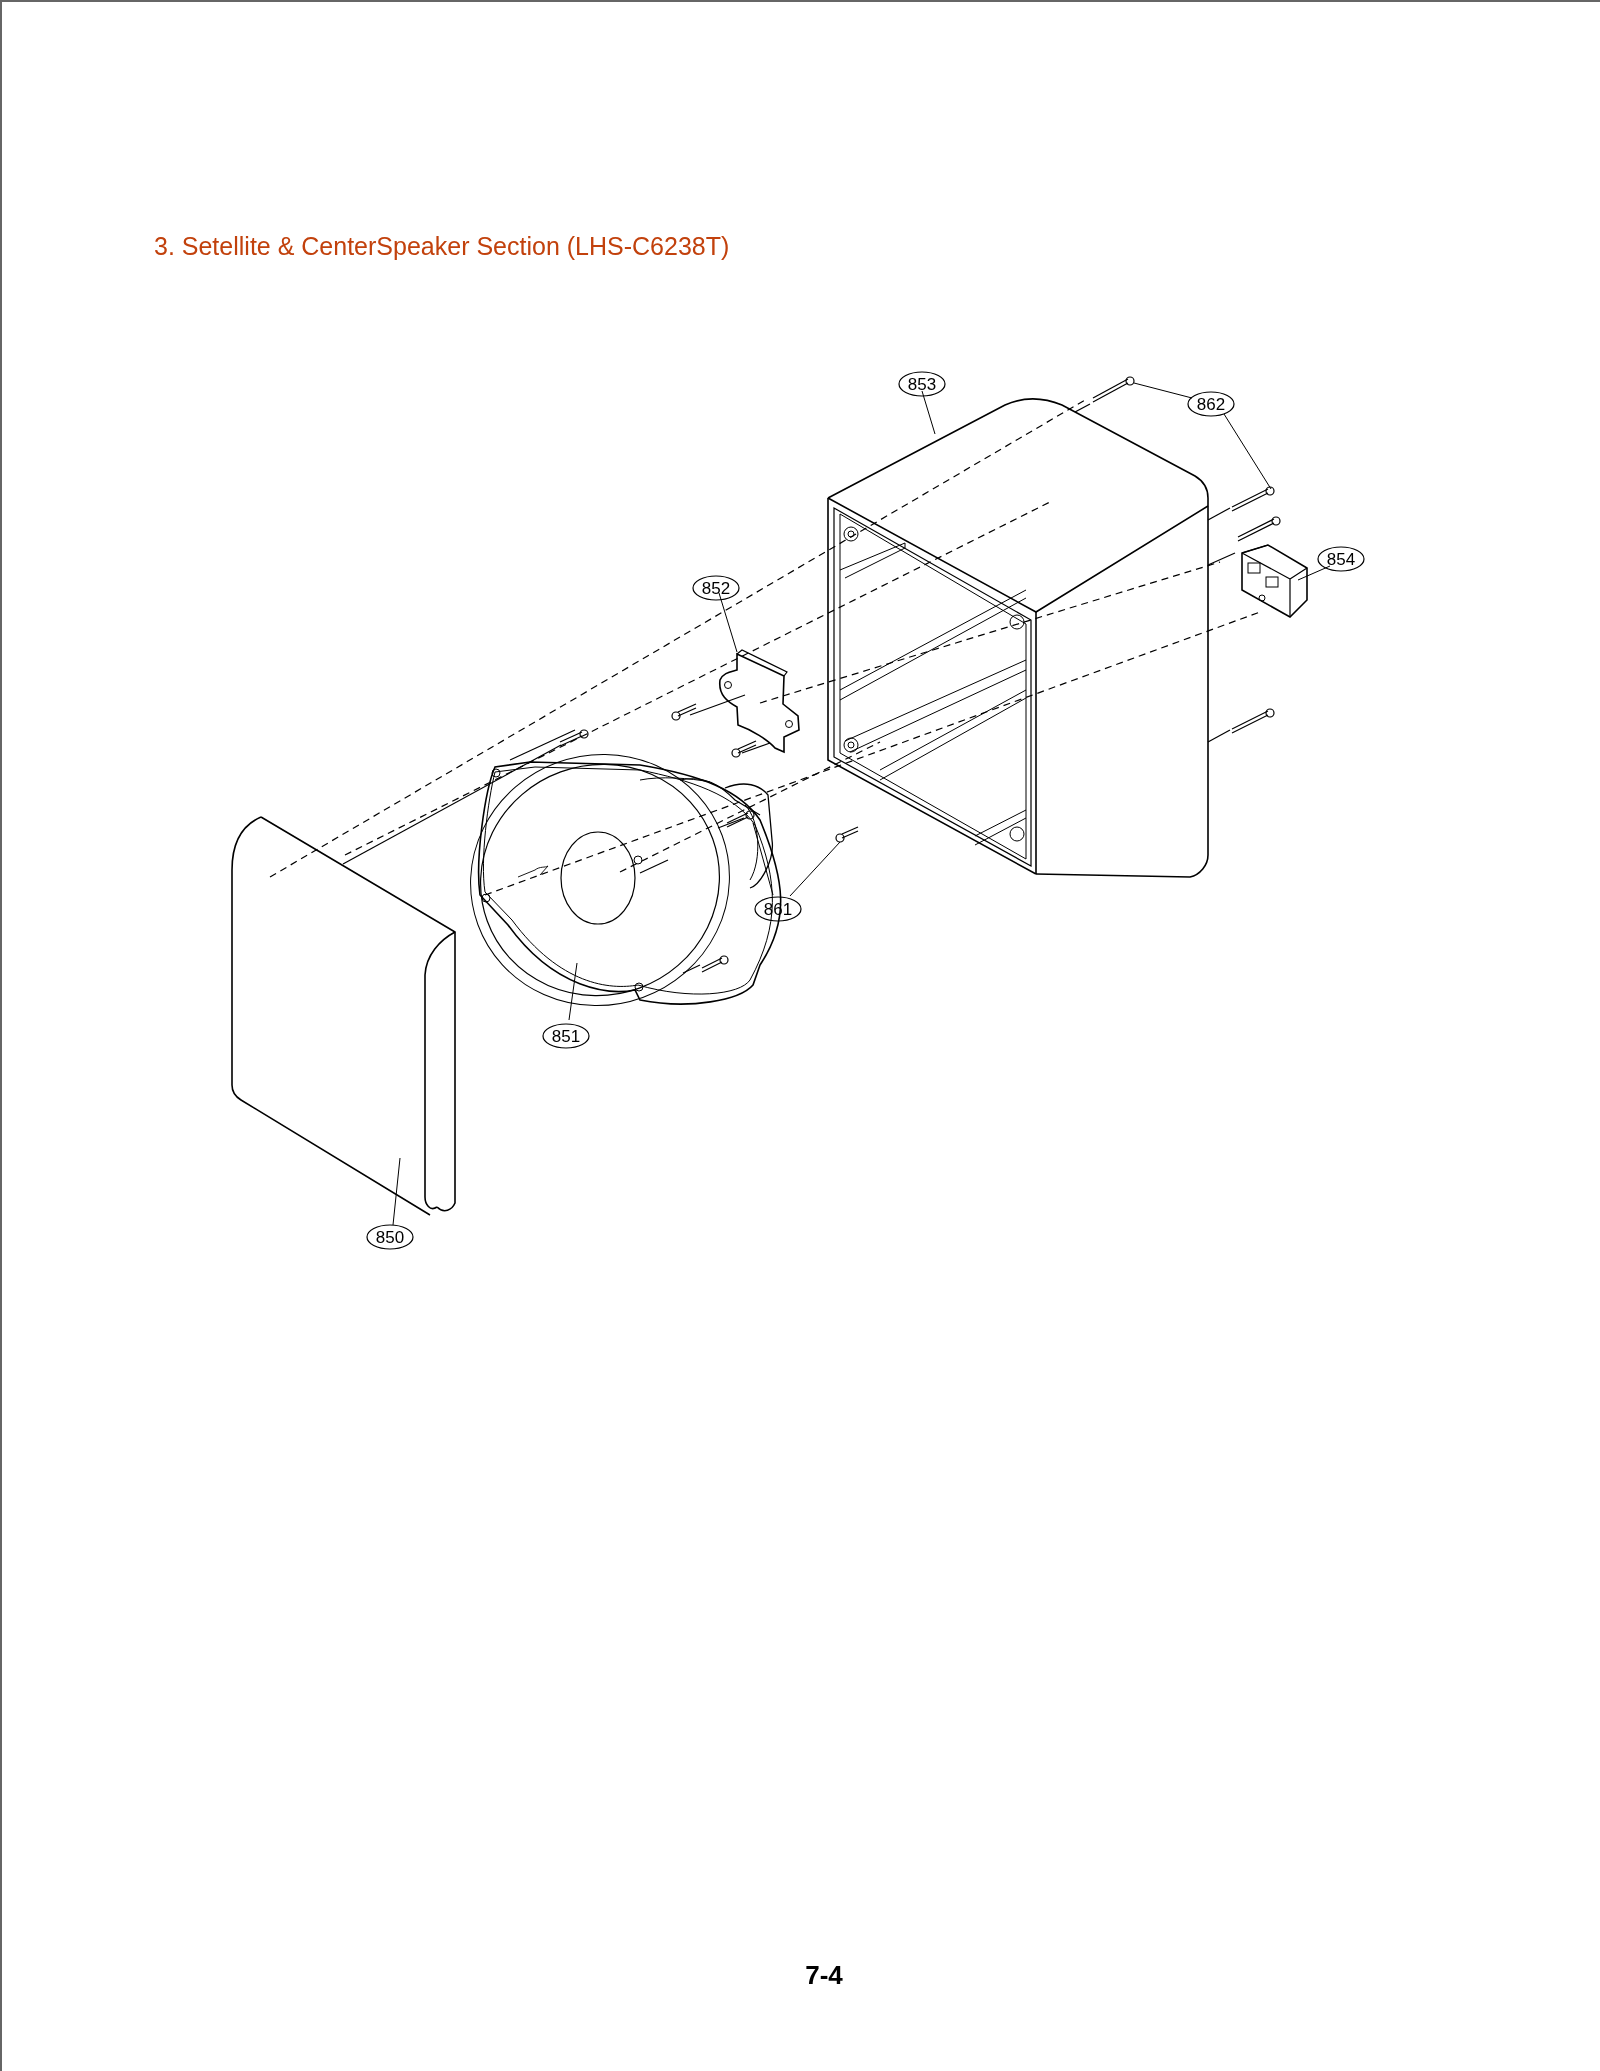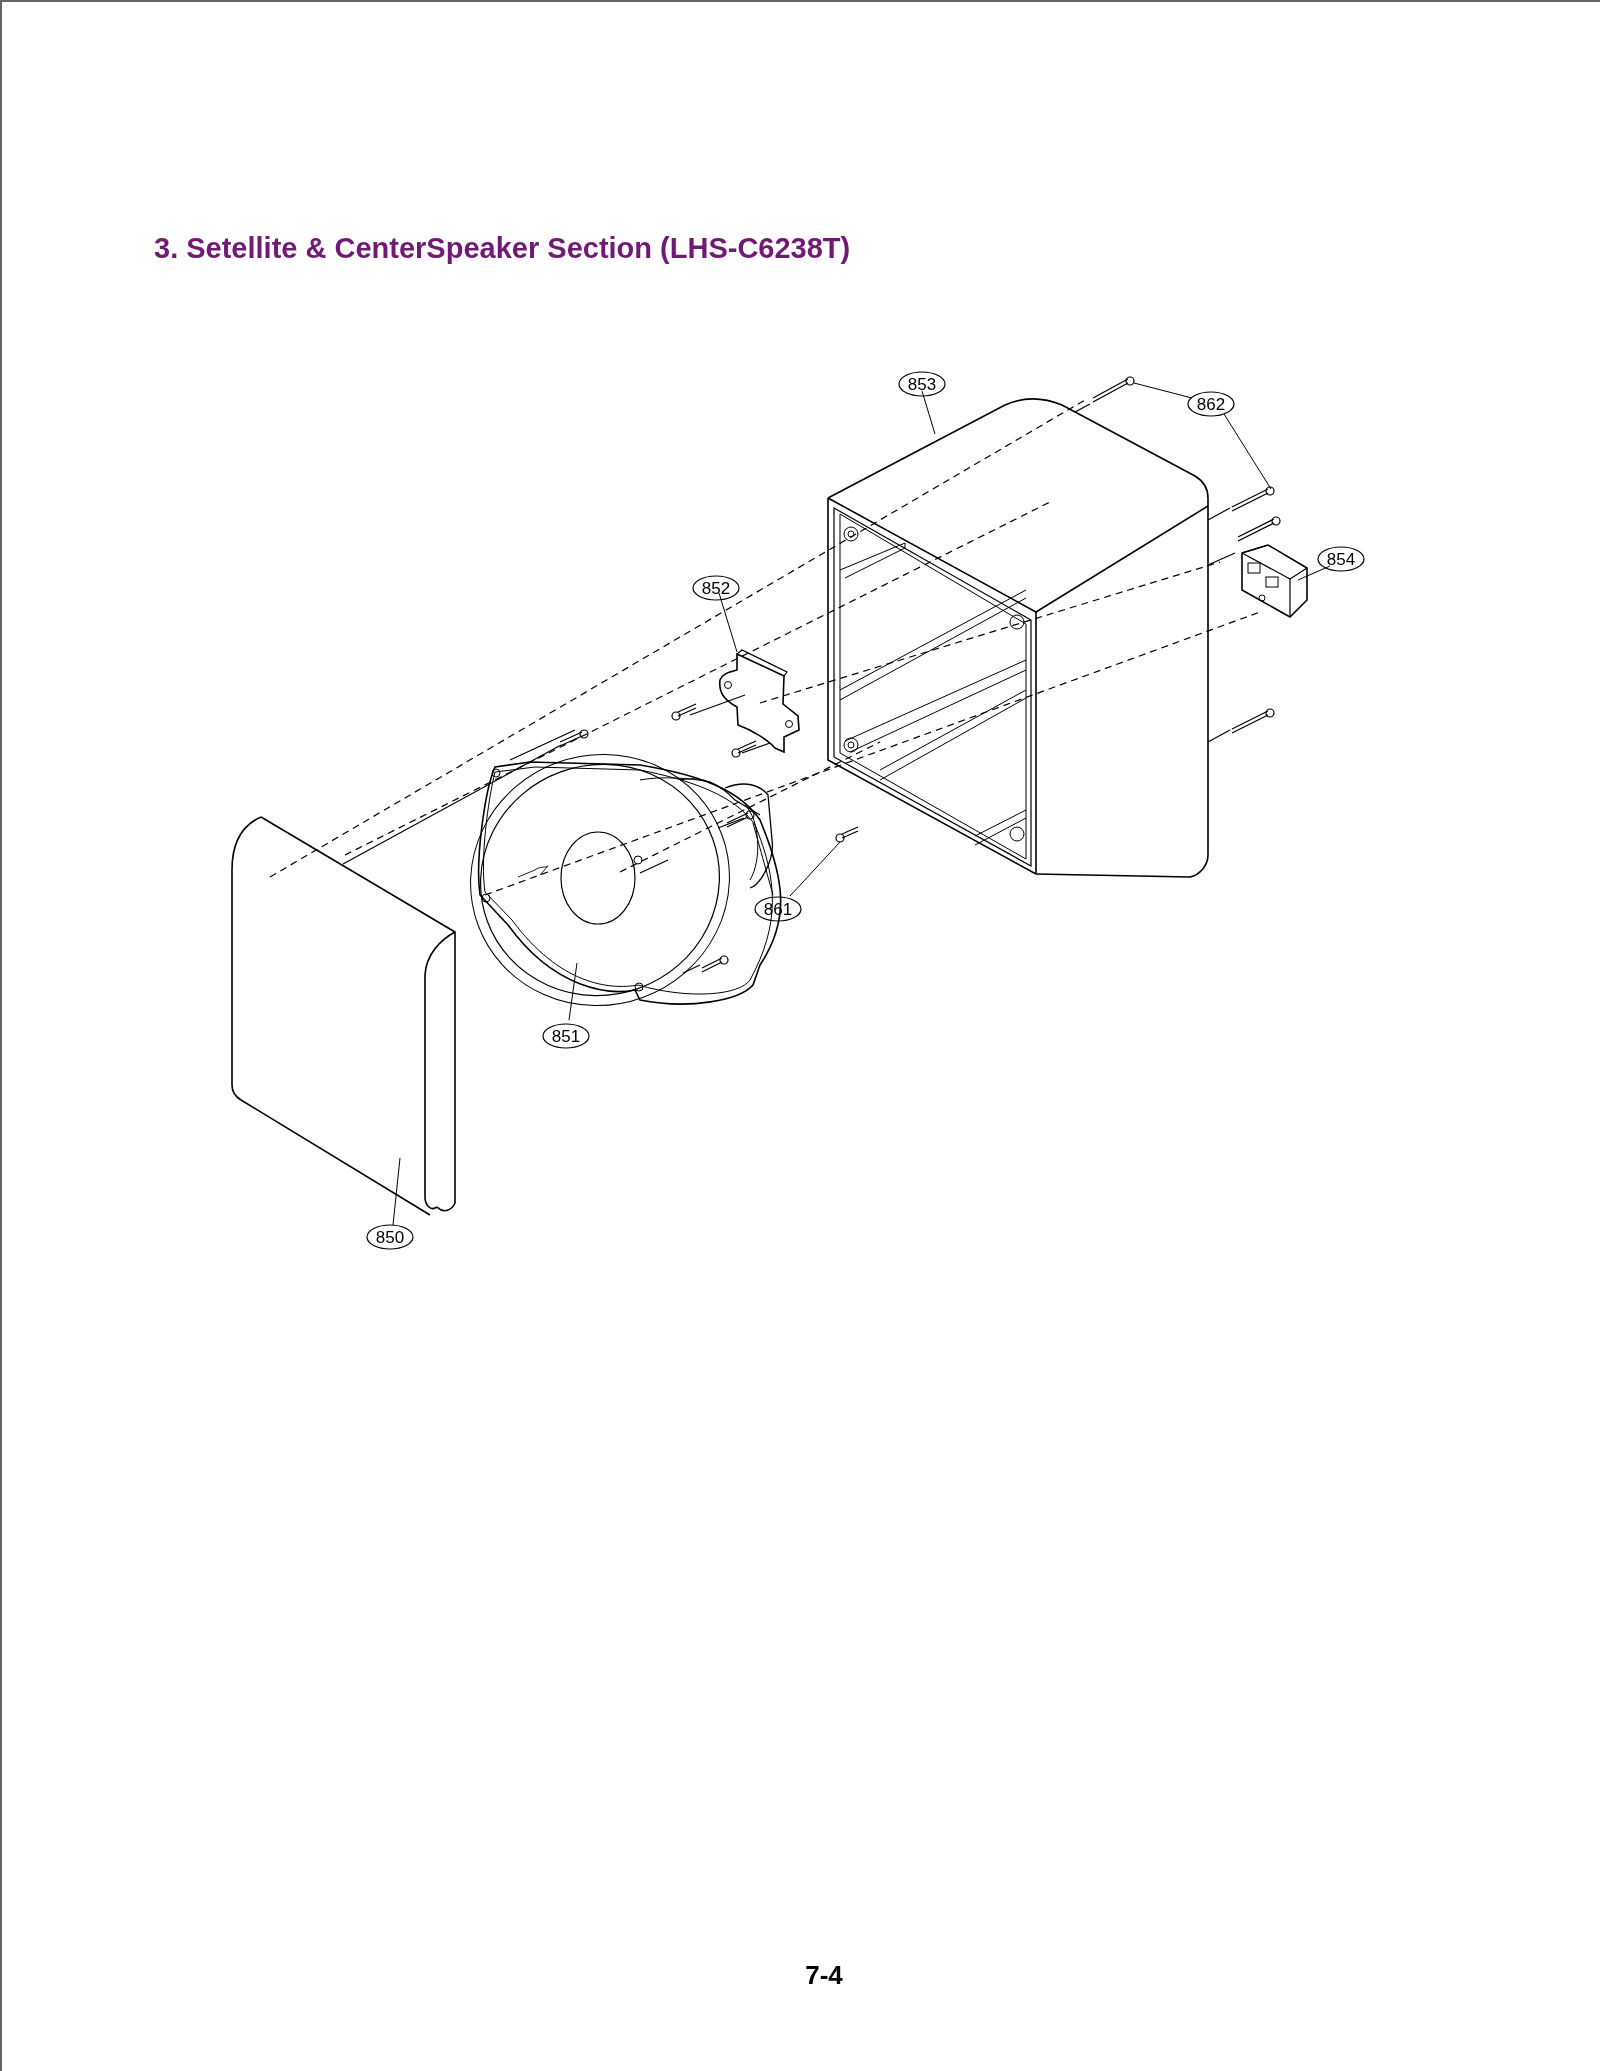--- a/index.html
+++ b/index.html
@@ -1,21 +1,21 @@
 <!DOCTYPE html>
 <html><head>
 <meta charset="utf-8">
 <style>
   html, body { margin: 0; padding: 0; background: #ffffff; }
   body { width: 1600px; height: 2071px; position: relative; overflow: hidden;
          font-family: "Liberation Sans", sans-serif; }
   .page-border { position: absolute; left: 0; top: 0; width: 1600px; height: 2071px;
                  border-top: 2px solid #666; border-left: 2px solid #666; box-sizing: border-box; }
-  .title { position: absolute; left: 154px; top: 232px; font-size: 29px; font-weight: bold;
-           color: #701a75; letter-spacing: 0px; white-space: nowrap; }
+  .title { position: absolute; left: 154px; top: 232px; font-size: 25px; font-weight: normal;
+           color: #c2410c; letter-spacing: 0px; white-space: nowrap; }
   .page-number { position: absolute; left: 0; width: 1600px; top: 1960px; text-align: center;
                  font-size: 26px; font-weight: bold; color: #000; margin-left: 24px; }
   svg.diagram { position: absolute; left: 0; top: 0; }
   .callout-text { font-family: "Liberation Sans", sans-serif; font-size: 17px; fill: #000; }
 </style>
 </head>
 <body>
 
 <div class="page-border"></div>
 

